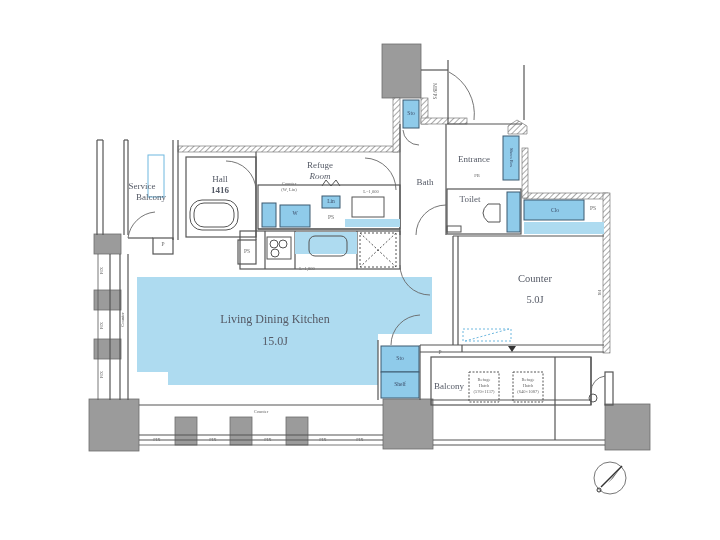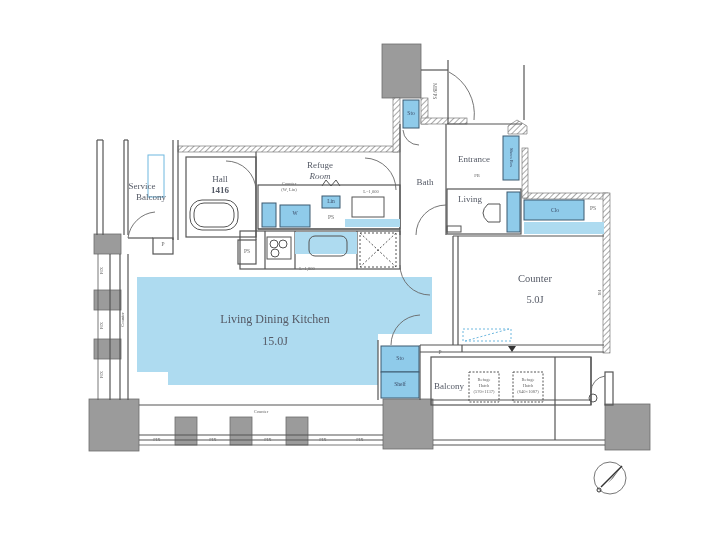--- a/index.html
+++ b/index.html
@@ -202,21 +202,21 @@
 <div class="lbl room-sm" style="left:200px; top:185px; width:40px;font-weight:bold;">1416</div>
 
 <div class="lbl room-sm" style="left:295px; top:160px; width:50px;">Refuge</div>
 <div class="lbl room-sm" style="left:295px; top:171px; width:50px;font-style:italic;">Room</div>
 
 <div class="lbl room-sm" style="left:128px; top:181px; width:28px;">Service</div>
 <div class="lbl room-sm" style="left:128px; top:192px; width:46px;">Balcony</div>
 
 <div class="lbl room-sm" style="left:410px; top:177px; width:30px;">Bath</div>
 <div class="lbl room-sm" style="left:450px; top:154px; width:48px;">Entrance</div>
-<div class="lbl room-sm" style="left:452px; top:194px; width:36px;">Living</div>
+<div class="lbl room-sm" style="left:452px; top:194px; width:36px;">Toilet</div>
 <div class="lbl room-sm" style="left:428px; top:381px; width:42px;">Balcony</div>
 
 <div class="lbl tiny blue-lbl" style="left:403px; top:110px; width:16px;">Sto</div>
 <div class="lbl tiny blue-lbl" style="left:381px; top:355px; width:38px;">Sto</div>
 <div class="lbl tiny blue-lbl" style="left:381px; top:381px; width:38px;">Shelf</div>
 <div class="lbl micro blue-lbl vert" style="left:491px; top:155px; width:40px;">Shoes Box</div>
 <div class="lbl tiny blue-lbl" style="left:540px; top:207px; width:30px;">Clo</div>
 <div class="lbl tiny" style="left:585px; top:205px; width:16px;">PS</div>
 <div class="lbl tiny" style="left:322px; top:214px; width:18px;">PS</div>
 <div class="lbl tiny" style="left:238px; top:248px; width:18px;">PS</div>

